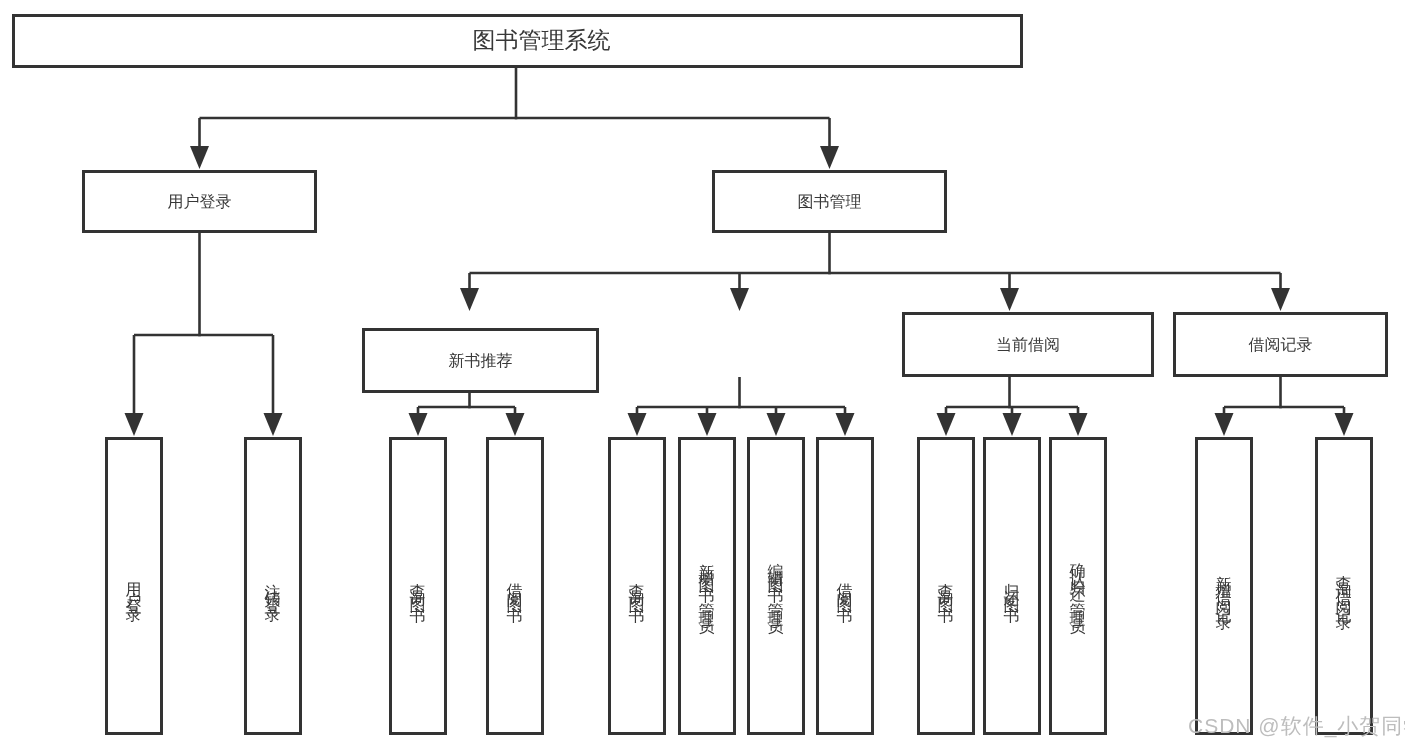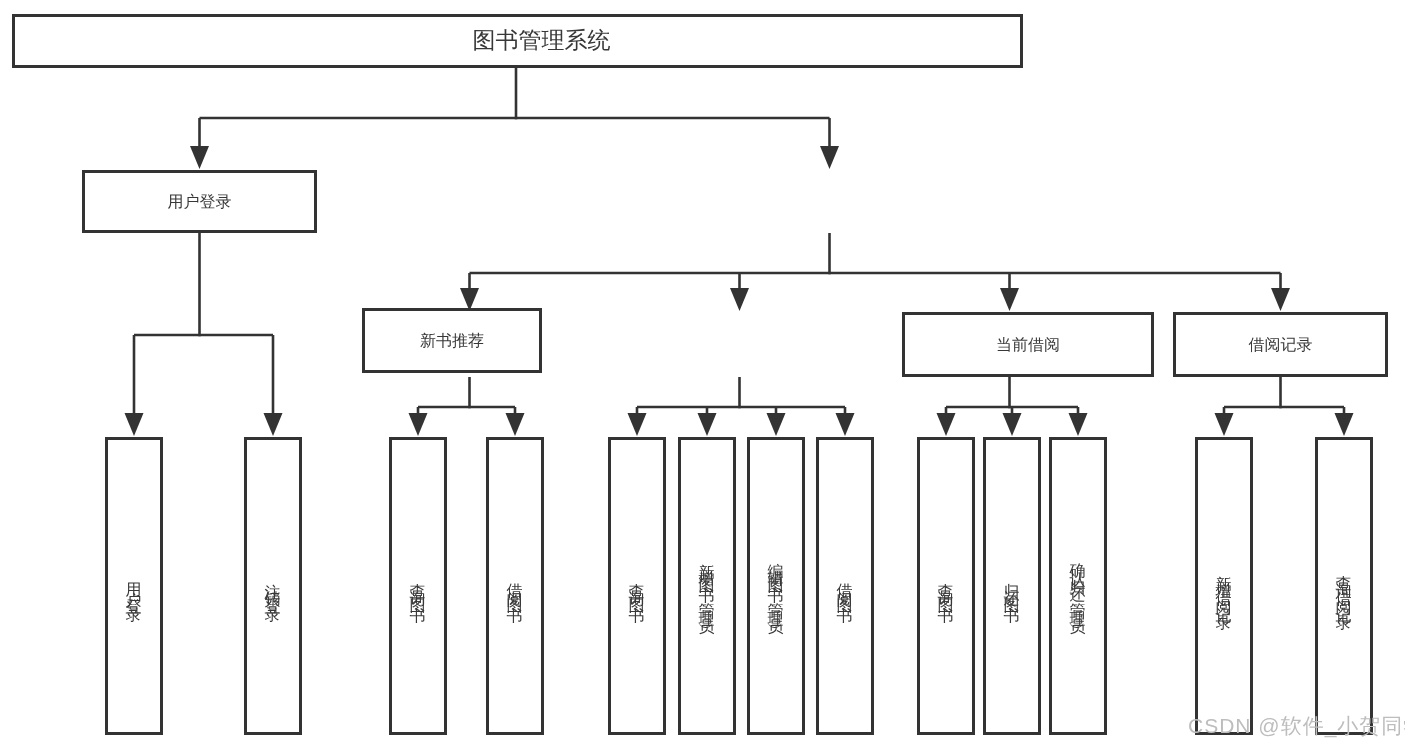--- a/index.html
+++ b/index.html
@@ -120,22 +120,25 @@
     <use href="#ah" x="1344" y="436"></use>
   </svg>
 
   <div class="node root" style="left:12px;top:14px;width:1011px;height:54px">
     <span>图书管理系统</span>
   </div>
 
   <div class="node" style="left:82px;top:170px;width:235px;height:63px">
     <span>用户登录</span>
   </div>
+  <div class="node" style="left:712px;top:170px;width:235px;height:63px">
+    <span>图书管理</span>
+  </div>
 
-  <div class="node" style="left:362px;top:308px;width:180px;height:65px">
+  <div class="node" style="left:362px;top:328px;width:237px;height:65px">
     <span>新书推荐</span>
   </div>
   <div class="node" style="left:902px;top:312px;width:252px;height:65px">
     <span>当前借阅</span>
   </div>
   <div class="node" style="left:1173px;top:312px;width:215px;height:65px">
     <span>借阅记录</span>
   </div>
 
   <div class="node v" style="left:105px;top:437px;width:58px;height:298px">

